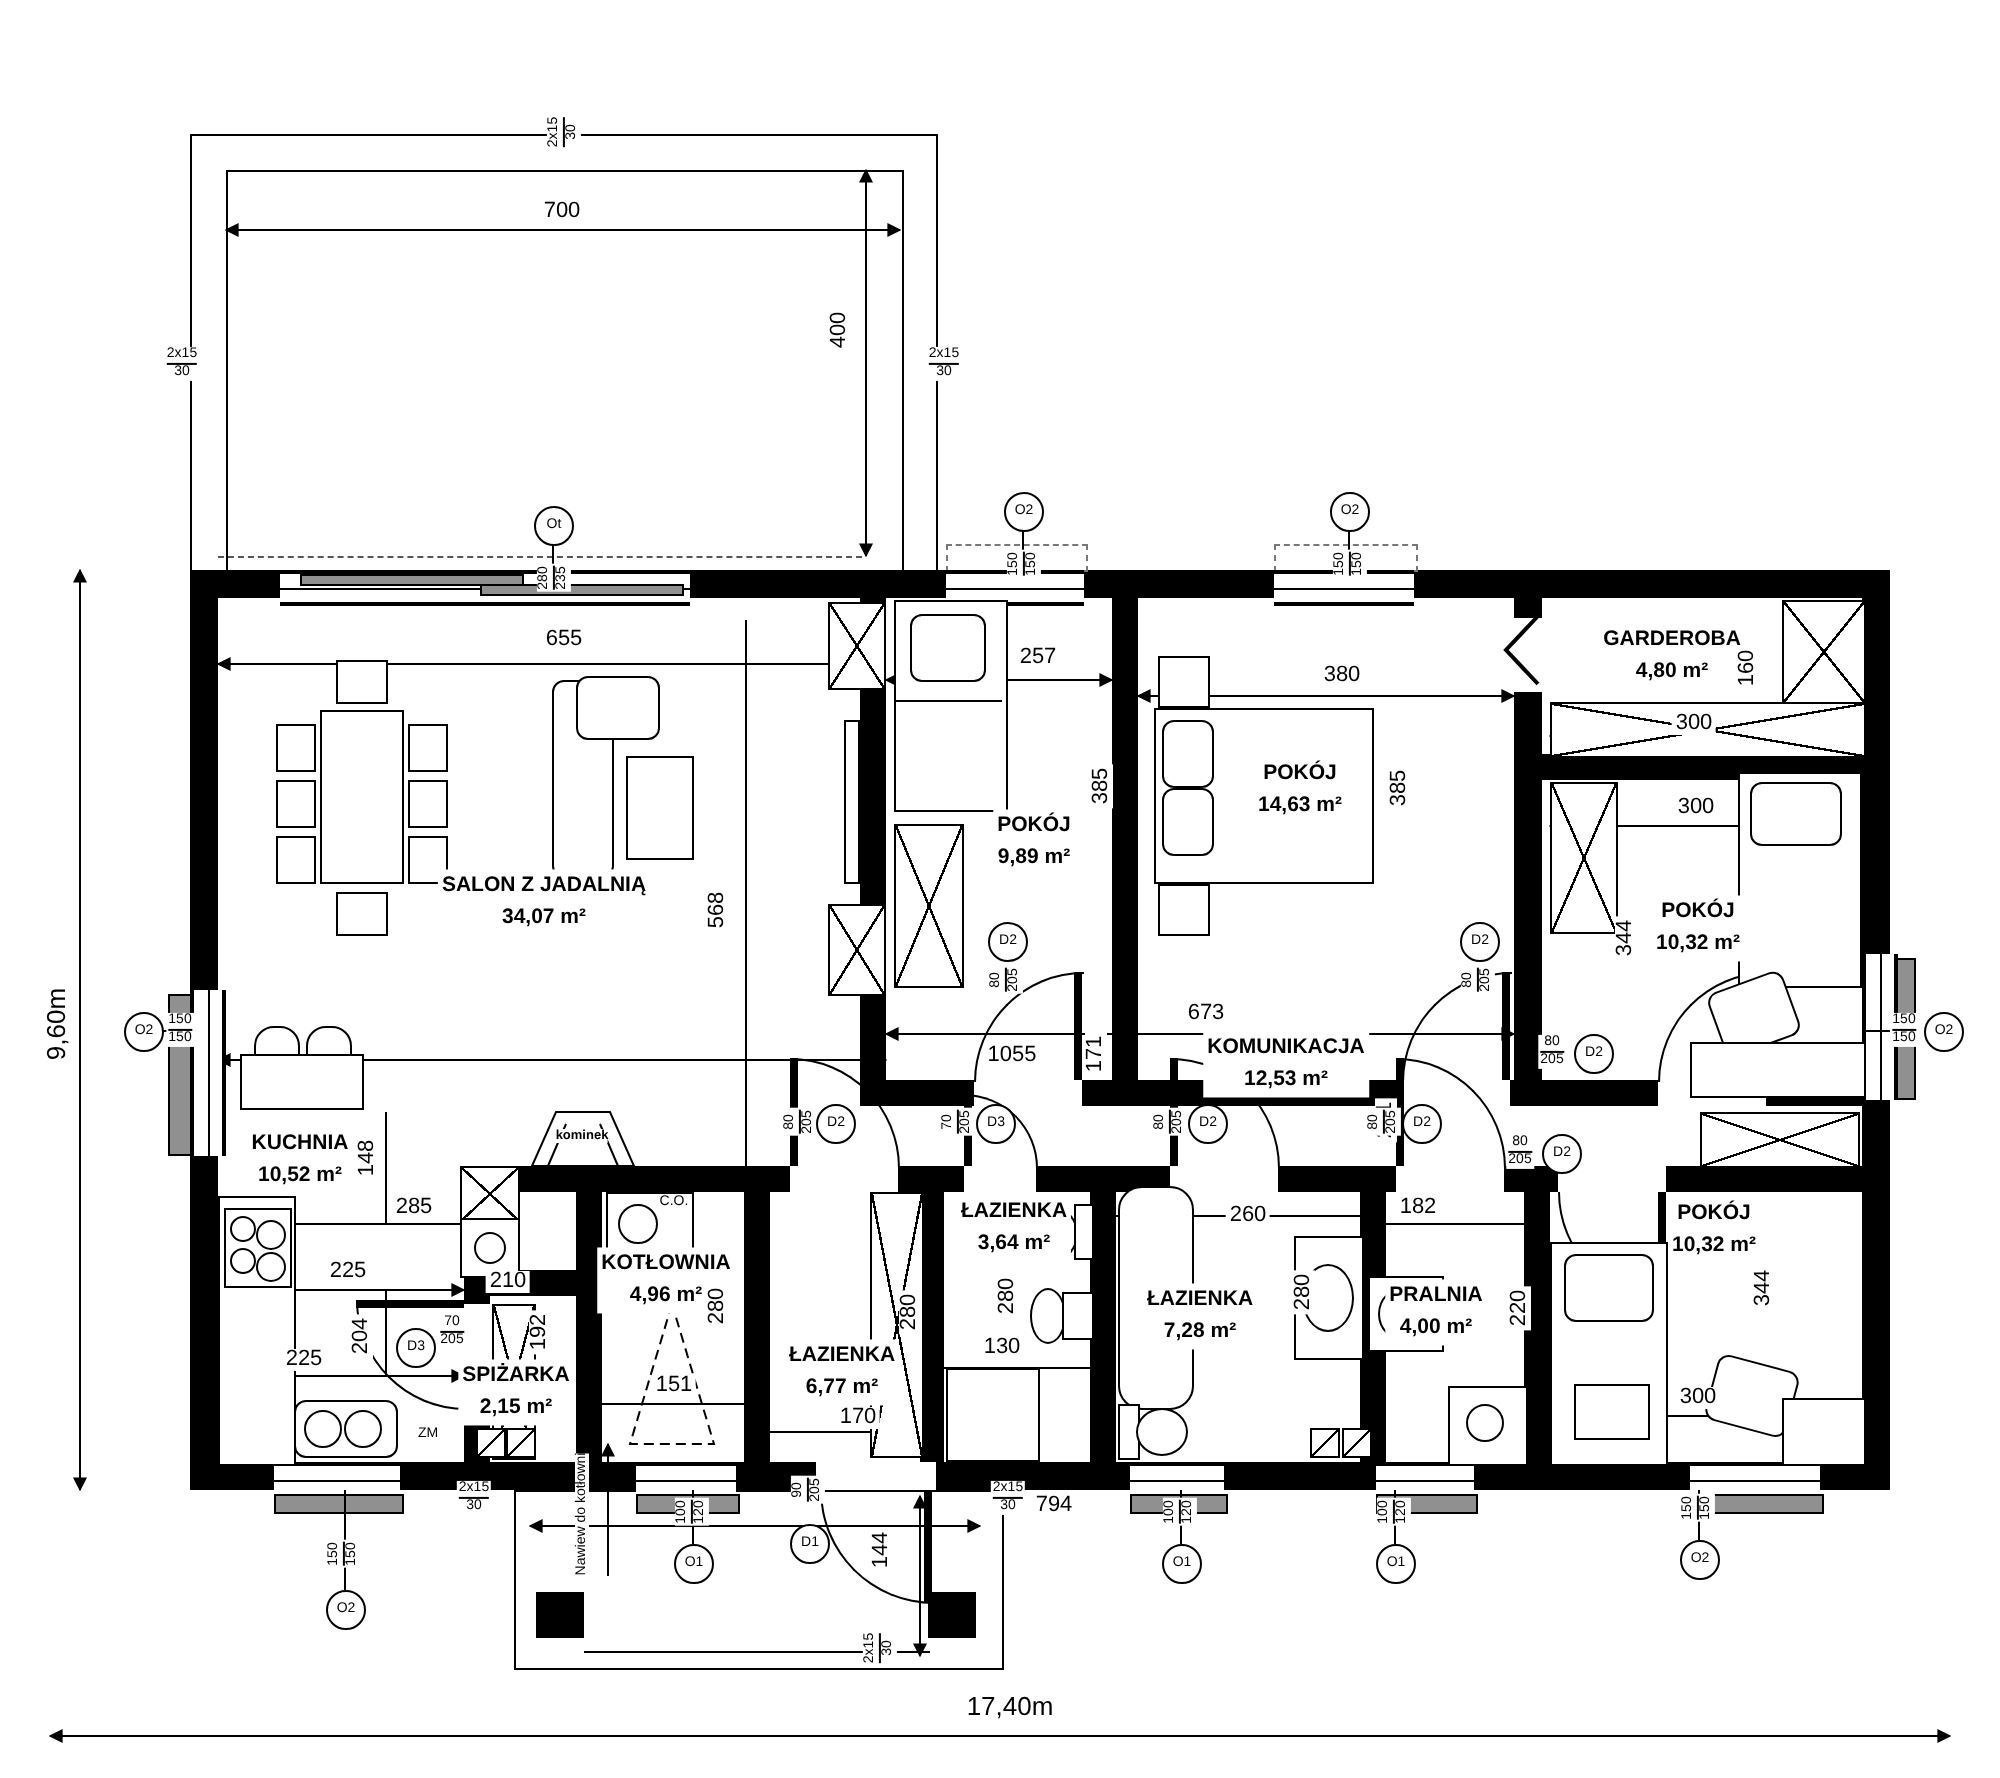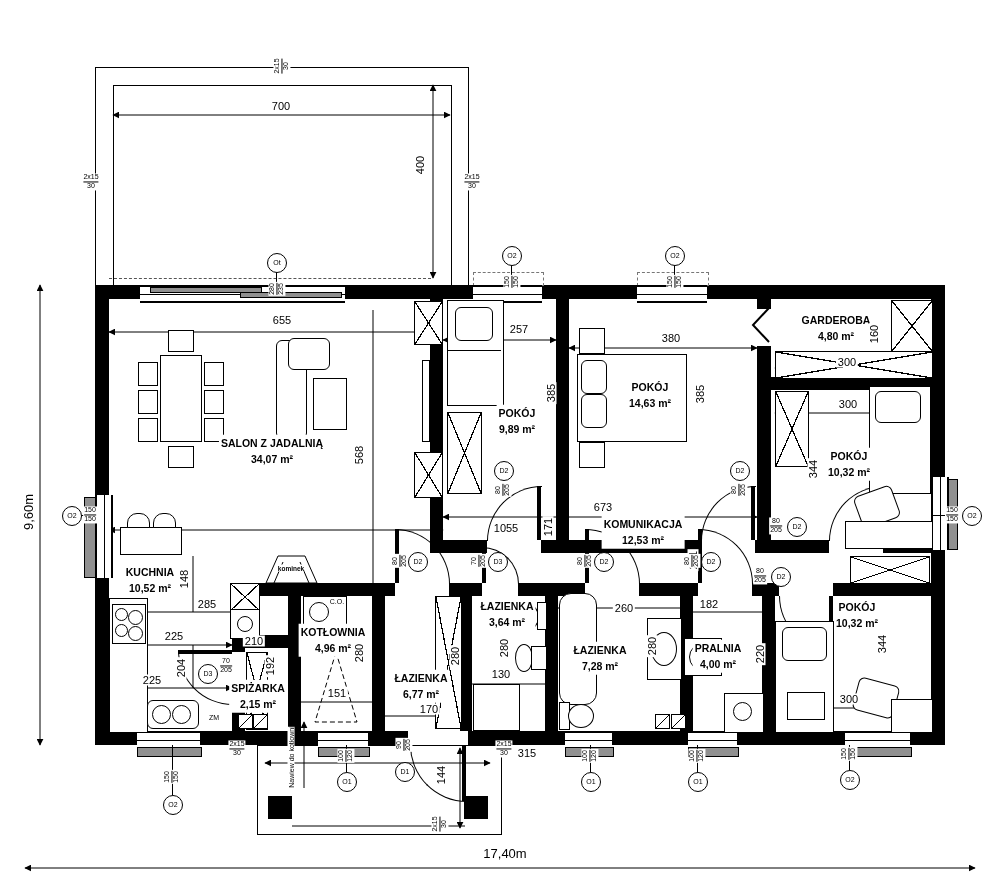--- a/index.html
+++ b/index.html
@@ -360,21 +360,21 @@
   <div class="dim cr" style="left:181px;top:668px">204</div>
   <div class="dim c" style="left:152px;top:680px">225</div>
   <div class="dim c" style="left:254px;top:641px">210</div>
   <div class="dim cr" style="left:270px;top:666px">192</div>
   <div class="dim c" style="left:337px;top:693px">151</div>
   <div class="dim cr" style="left:359px;top:653px">280</div>
   <div class="dim c" style="left:429px;top:709px">170</div>
   <div class="dim cr" style="left:455px;top:656px">280</div>
   <div class="dim c" style="left:501px;top:674px">130</div>
   <div class="dim cr" style="left:504px;top:648px">280</div>
-  <div class="dim c" style="left:527px;top:753px">315</div>
+  <div class="dim c" style="left:527px;top:753px">794</div>
   <div class="dim cr" style="left:441px;top:775px">144</div>
   <div class="dim big c" style="left:505px;top:853px">17,40m</div>
   <div class="dim big cr" style="left:28px;top:512px">9,60m</div>
 
   <div class="frac cr" style="left:282px;top:66px"><span>2x15</span><span class="b">30</span></div>
   <div class="frac c" style="left:91px;top:182px"><span>2x15</span><span class="b">30</span></div>
   <div class="frac c" style="left:472px;top:182px"><span>2x15</span><span class="b">30</span></div>
   <div class="frac c" style="left:237px;top:749px"><span>2x15</span><span class="b">30</span></div>
   <div class="frac c" style="left:504px;top:749px"><span>2x15</span><span class="b">30</span></div>
   <div class="frac cr" style="left:440px;top:824px"><span>2x15</span><span class="b">30</span></div>

